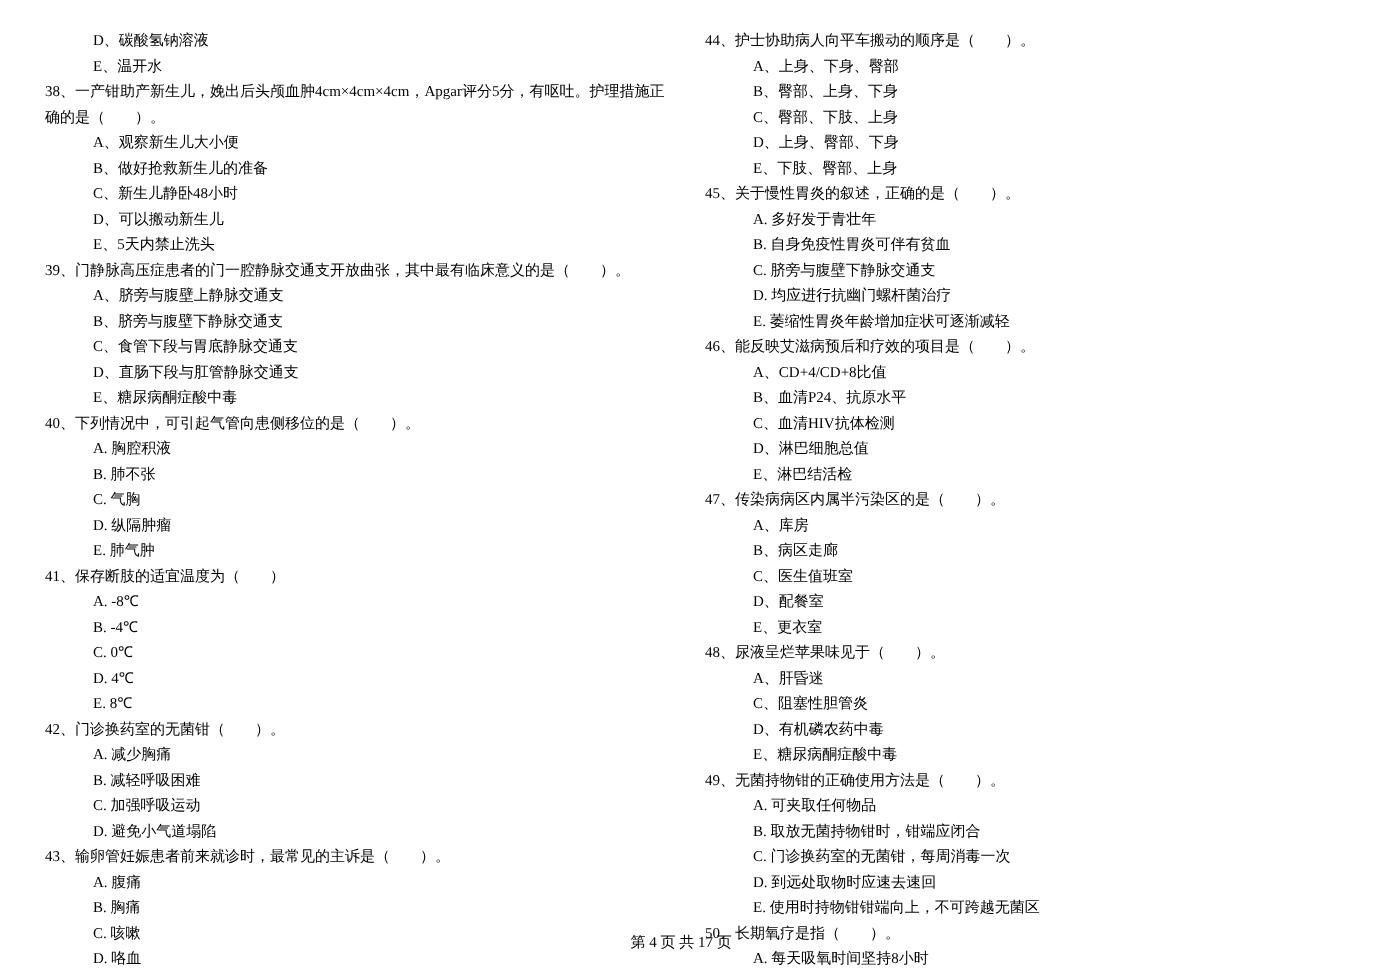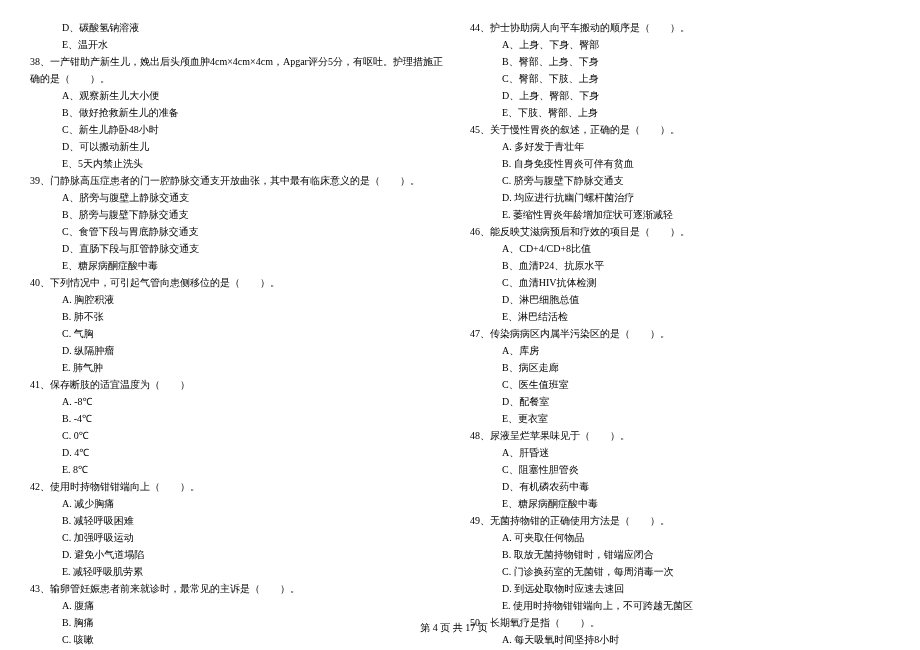--- a/index.html
+++ b/index.html
@@ -74,26 +74,25 @@
     <div class="option-line">D. 纵隔肿瘤</div>
     <div class="option-line">E. 肺气肿</div>
 
     <div class="question-line"><span>41、</span><span>保存断肢的适宜温度为（　　）</span></div>
     <div class="option-line">A. -8℃</div>
     <div class="option-line">B. -4℃</div>
     <div class="option-line">C. 0℃</div>
     <div class="option-line">D. 4℃</div>
     <div class="option-line">E. 8℃</div>
 
-    <div class="question-line"><span>42、</span><span>使用时持物钳钳端向上（　　）。</span></div>
+    <div class="question-line"><span>42、</span><span>门诊换药室的无菌钳（　　）。</span></div>
     <div class="option-line">A. 减少胸痛</div>
     <div class="option-line">B. 减轻呼吸困难</div>
     <div class="option-line">C. 加强呼吸运动</div>
     <div class="option-line">D. 避免小气道塌陷</div>
-    <div class="option-line">E. 减轻呼吸肌劳累</div>
 
     <div class="question-line"><span>43、</span><span>输卵管妊娠患者前来就诊时，最常见的主诉是（　　）。</span></div>
     <div class="option-line">A. 腹痛</div>
     <div class="option-line">B. 胸痛</div>
     <div class="option-line">C. 咳嗽</div>
     <div class="option-line">D. 咯血</div>
 
   </div>
 
   <div class="column">

